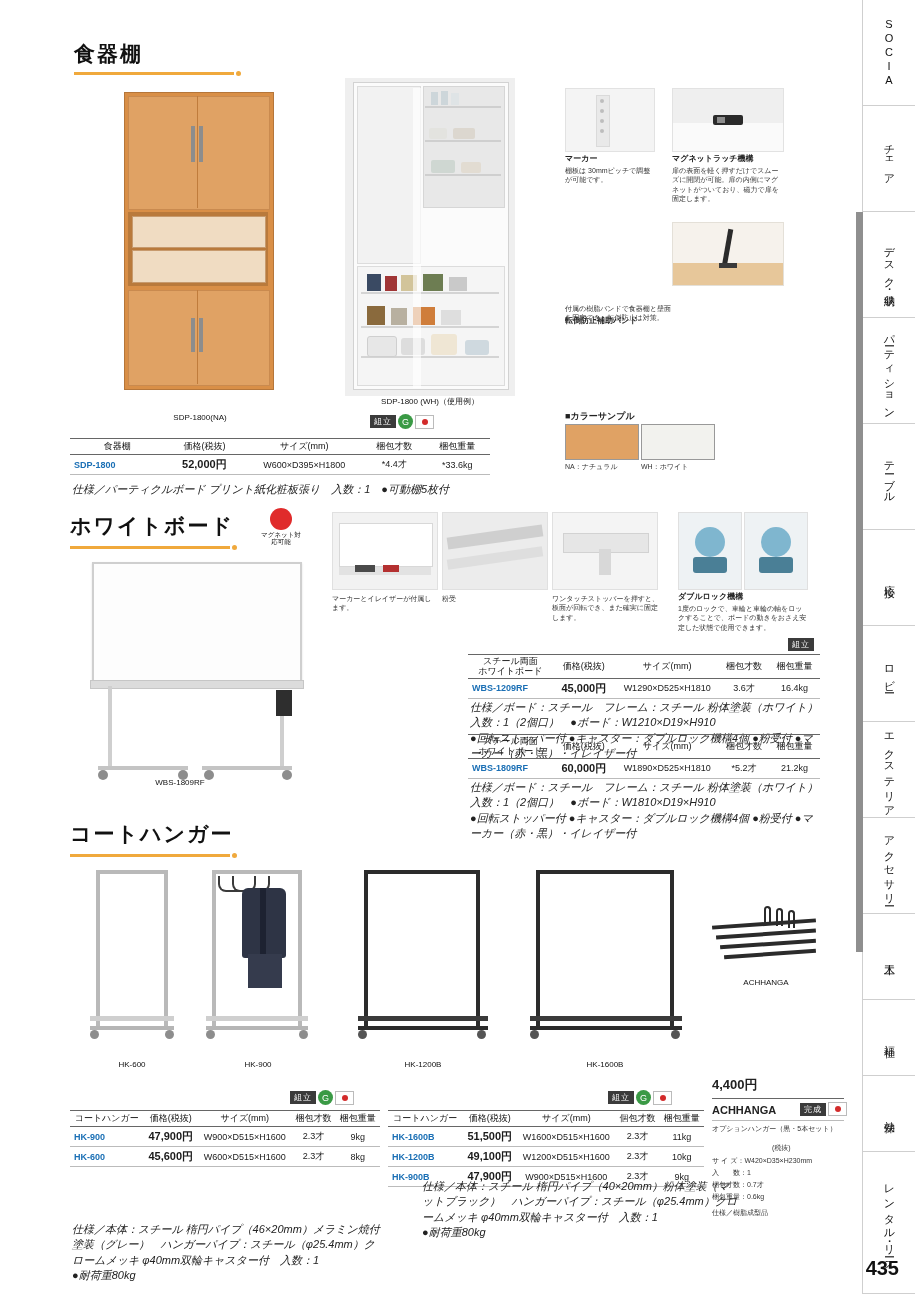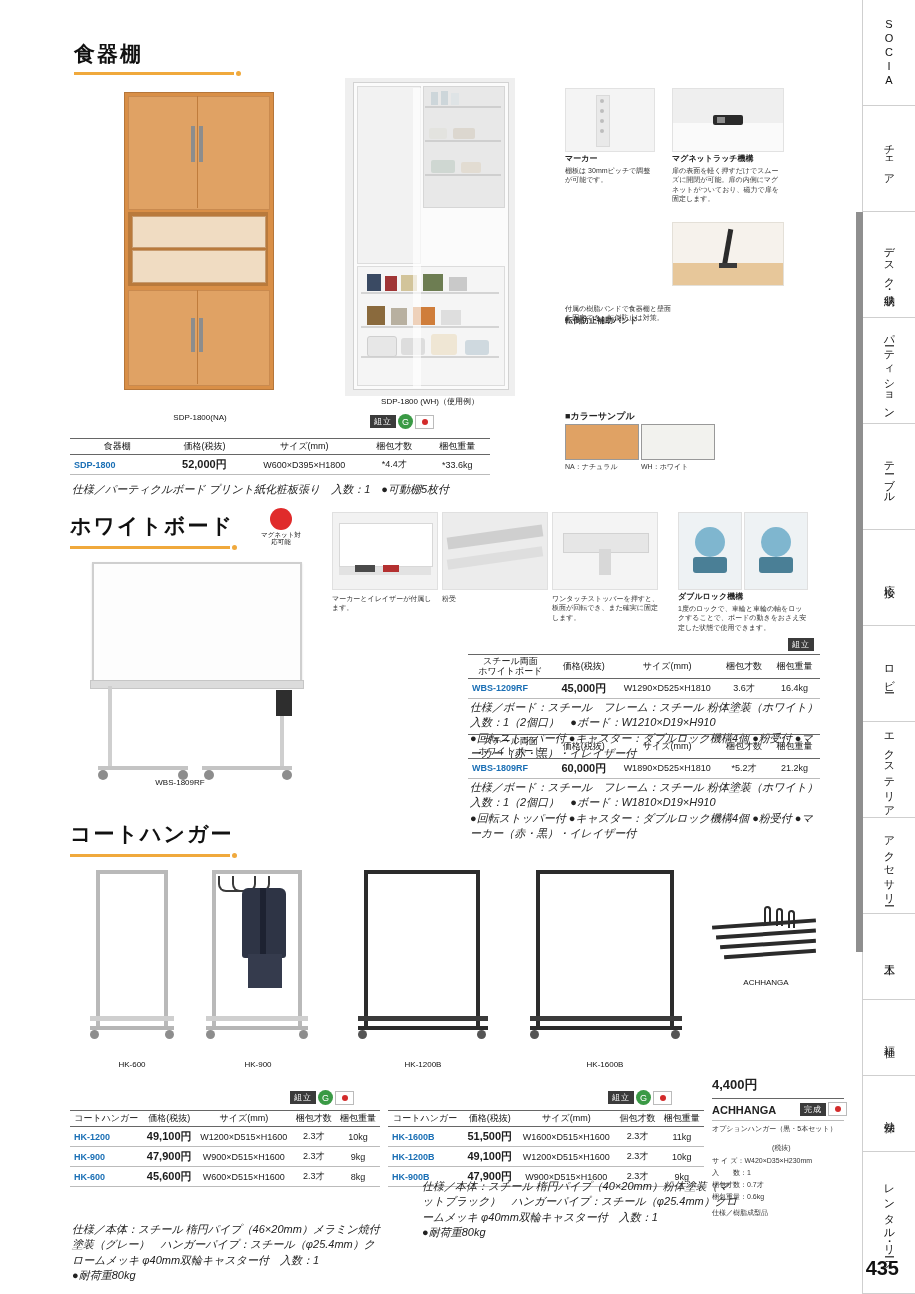--- a/index.html
+++ b/index.html
@@ -408,27 +408,20 @@
       <tr>
         <th class="th-top" style="width:74px;">コートハンガー</th>
         <th class="th-top" style="width:60px;">価格(税抜)</th>
         <th class="th-top" style="width:106px;">サイズ(mm)</th>
         <th class="th-top" style="width:38px;">梱包才数</th>
         <th class="th-top" style="width:38px;">梱包重量</th>
       </tr>
     </thead>
     <tbody>
       <tr>
-        <td class="code">HK-1200</td>
-        <td class="price">49,100円</td>
-        <td>W1200×D515×H1600</td>
-        <td>2.3才</td>
-        <td>10kg</td>
-      </tr>
-      <tr>
         <td class="code">HK-900</td>
         <td class="price">47,900円</td>
         <td>W900×D515×H1600</td>
         <td>2.3才</td>
         <td>9kg</td>
       </tr>
       <tr>
         <td class="code">HK-600</td>
         <td class="price">45,600円</td>
         <td>W600×D515×H1600</td>

